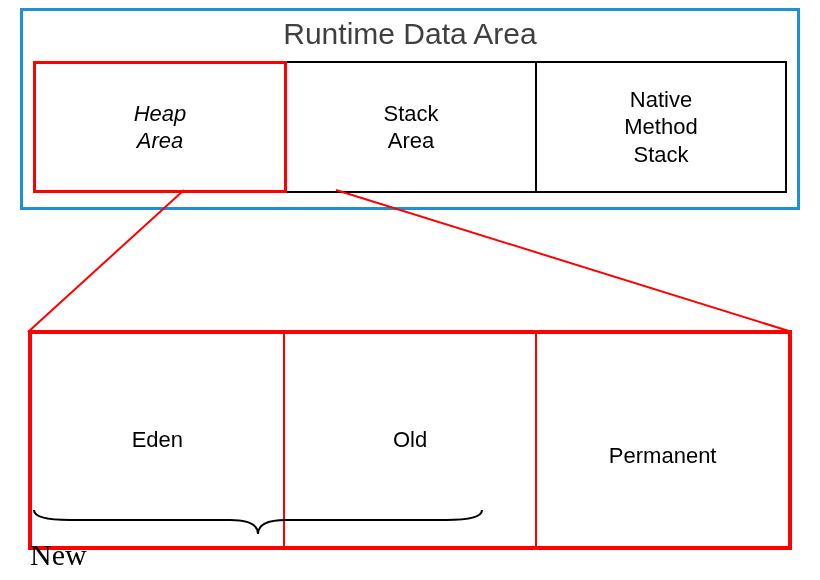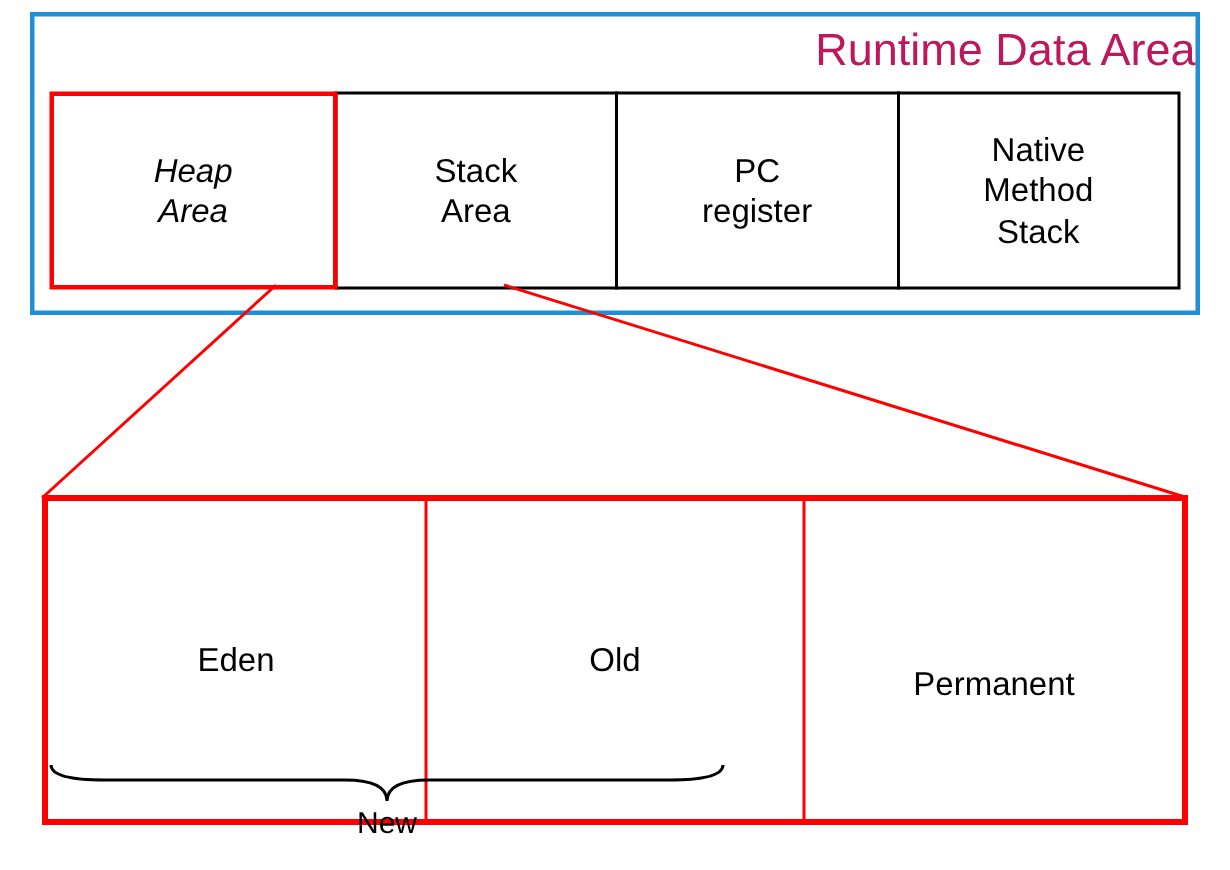--- a/index.html
+++ b/index.html
@@ -14,22 +14,22 @@
   }
   .outer {
     position: absolute;
     left: 20px;
     top: 8px;
     width: 780px;
     height: 202px;
     border: 3px solid #1f8fd6;
   }
   .title {
-    text-align: right;
-    color: #be185d;
+    text-align: center;
+    color: #404040;
     font-size: 30px;
     padding: 6px 0 10px 0;
   }
   .top-row {
     display: flex;
     padding: 0 10px 10px 10px;
   }
   .top-cell {
     flex: 1;
     border: 2px solid #000;
@@ -76,33 +76,32 @@
     width: 820px; height: 580px;
     pointer-events: none;
   }
 
   .brace-svg {
     position: absolute;
     pointer-events: none;
   }
   .brace-label {
     position: absolute;
-    font-size: 20px;
-    text-align: center;
+    font-size: 30px;
+    font-family: Liberation Serif, serif;
   }
 </style>
 </head>
 <body>
 
 <div class="outer">
   <div class="title">Runtime Data Area</div>
   <div class="top-row">
     <div class="top-cell heap-highlight">Heap<br>Area</div>
     <div class="top-cell">Stack<br>Area</div>
-    <div class="top-cell">PC<br>register</div>
     <div class="top-cell">Native<br>Method<br>Stack</div>
   </div>
 </div>
 
 <svg class="connectors" viewBox="0 0 820 580">
   <line x1="184" y1="190" x2="28" y2="332" stroke="#ff0000" stroke-width="2"></line>
   <line x1="336" y1="190" x2="792" y2="332" stroke="#ff0000" stroke-width="2"></line>
 </svg>
 
 <div class="bottom-outer">

